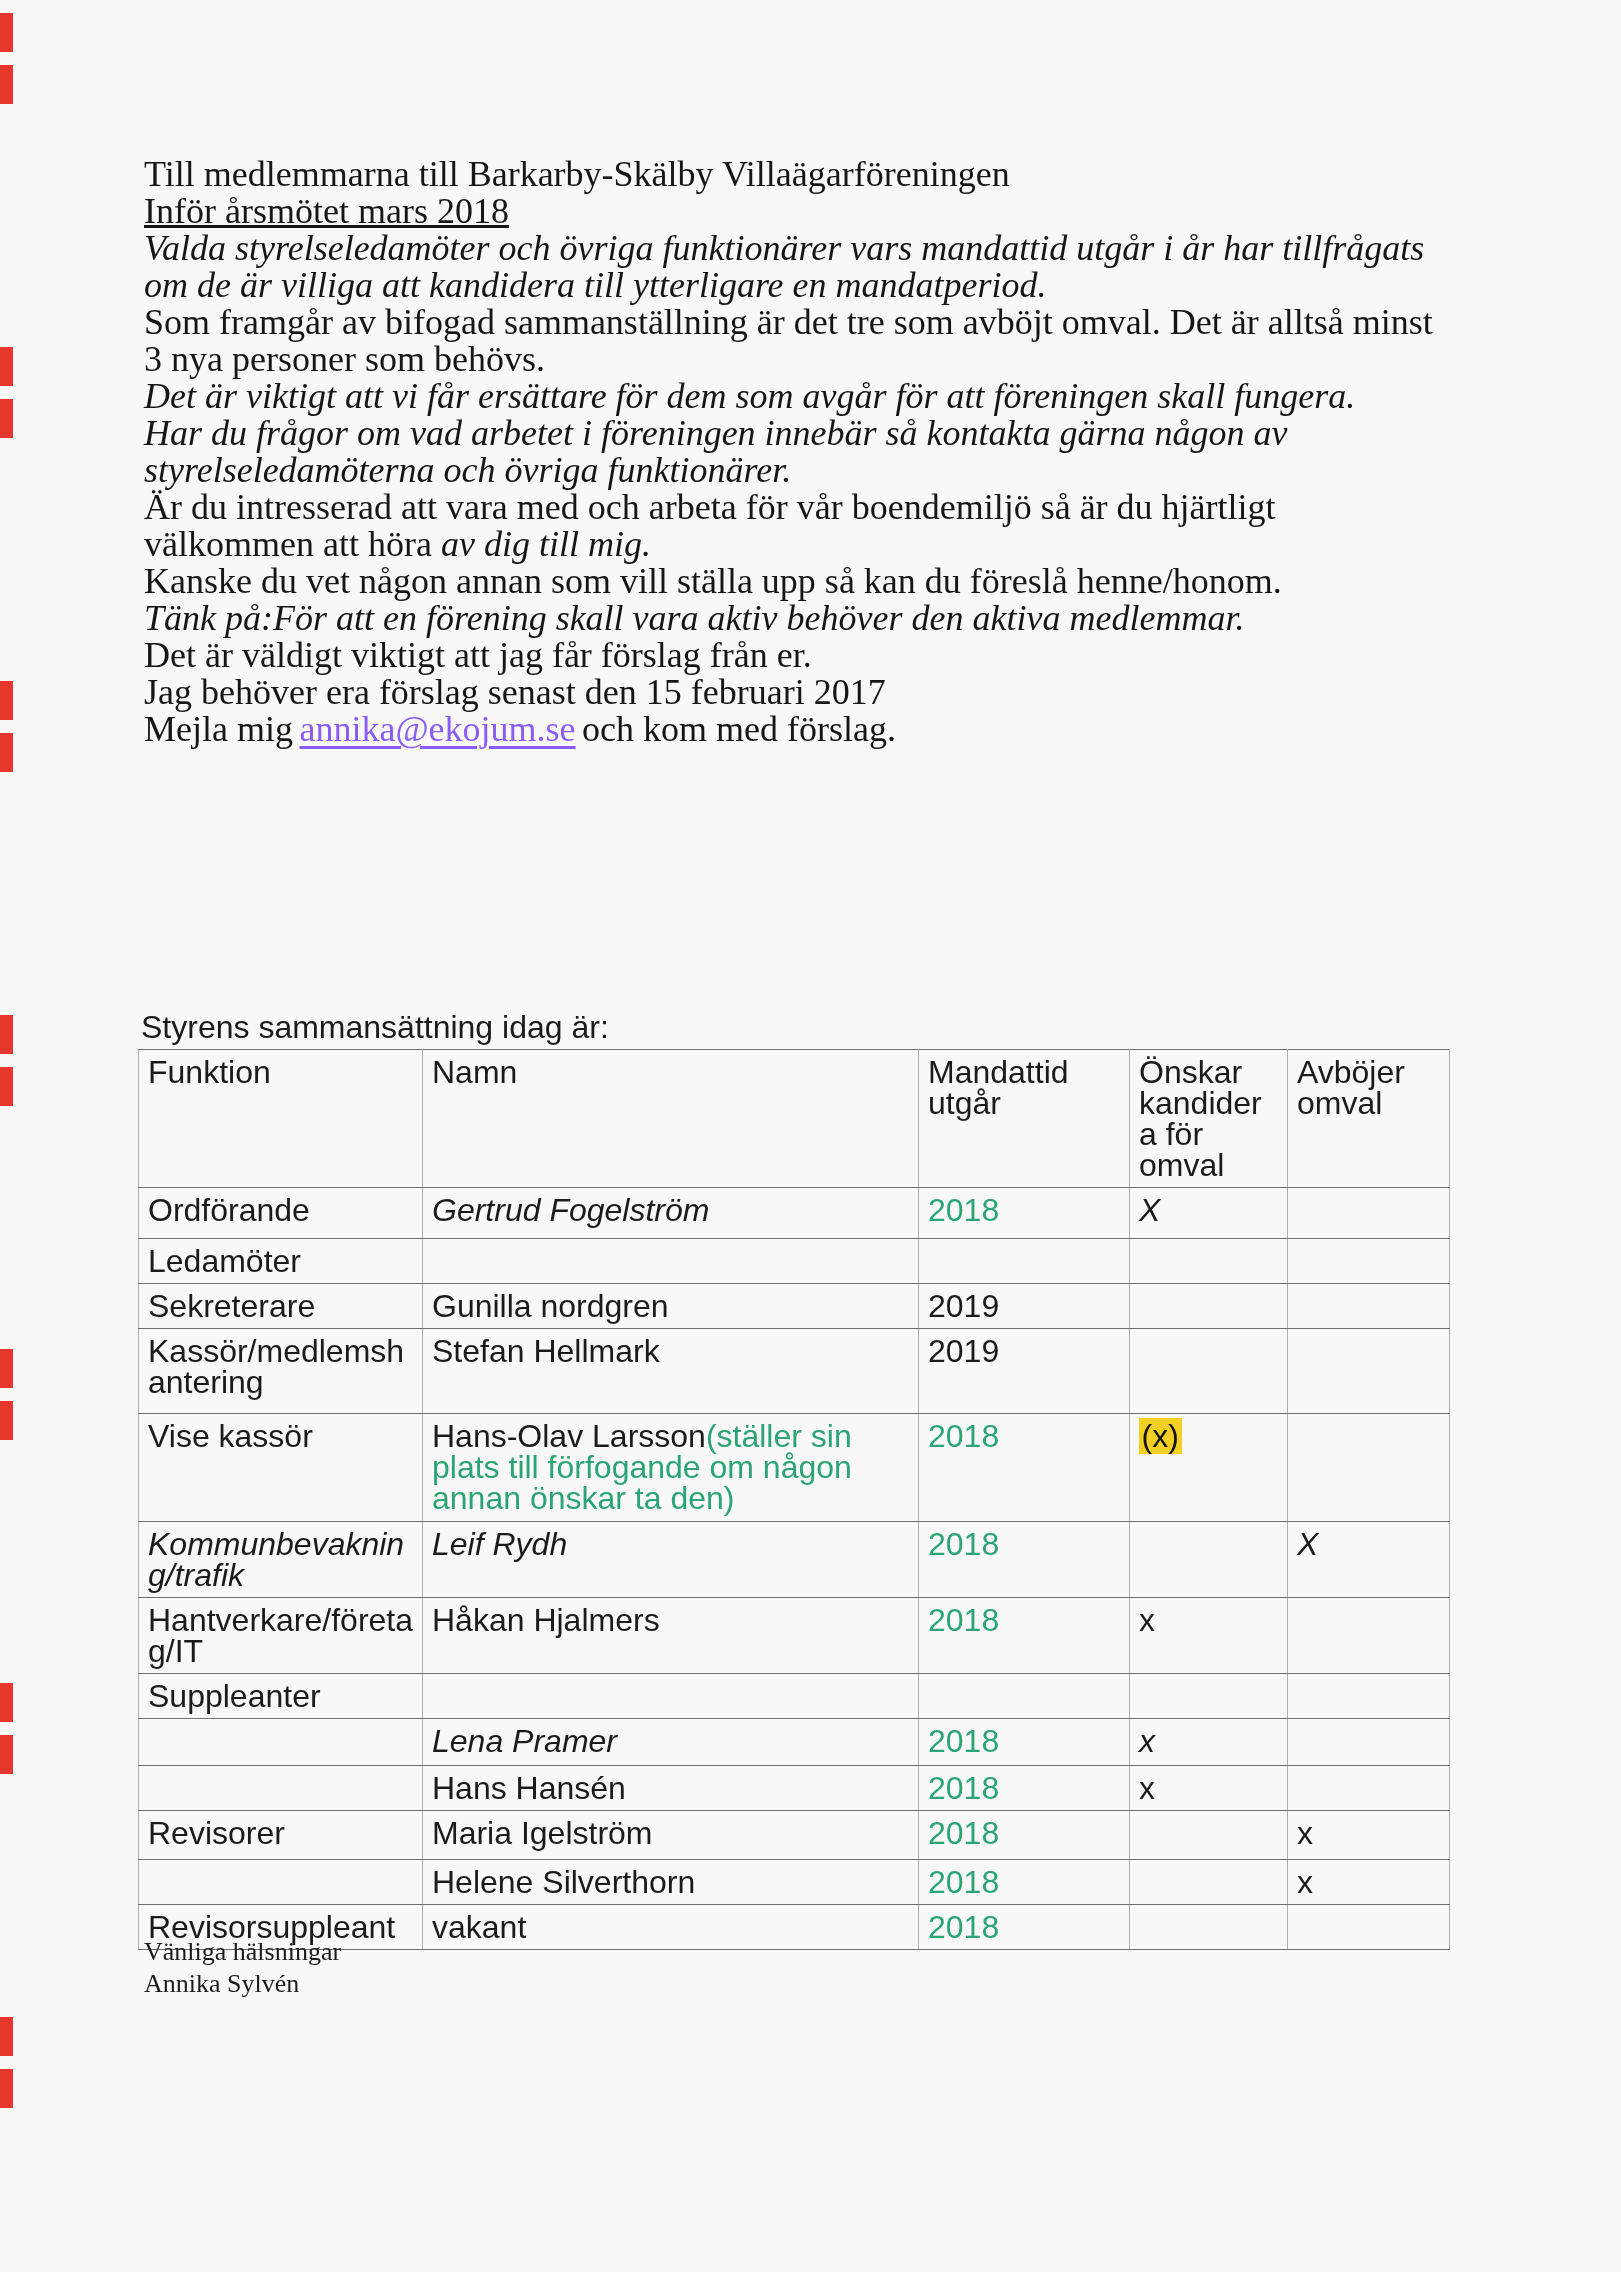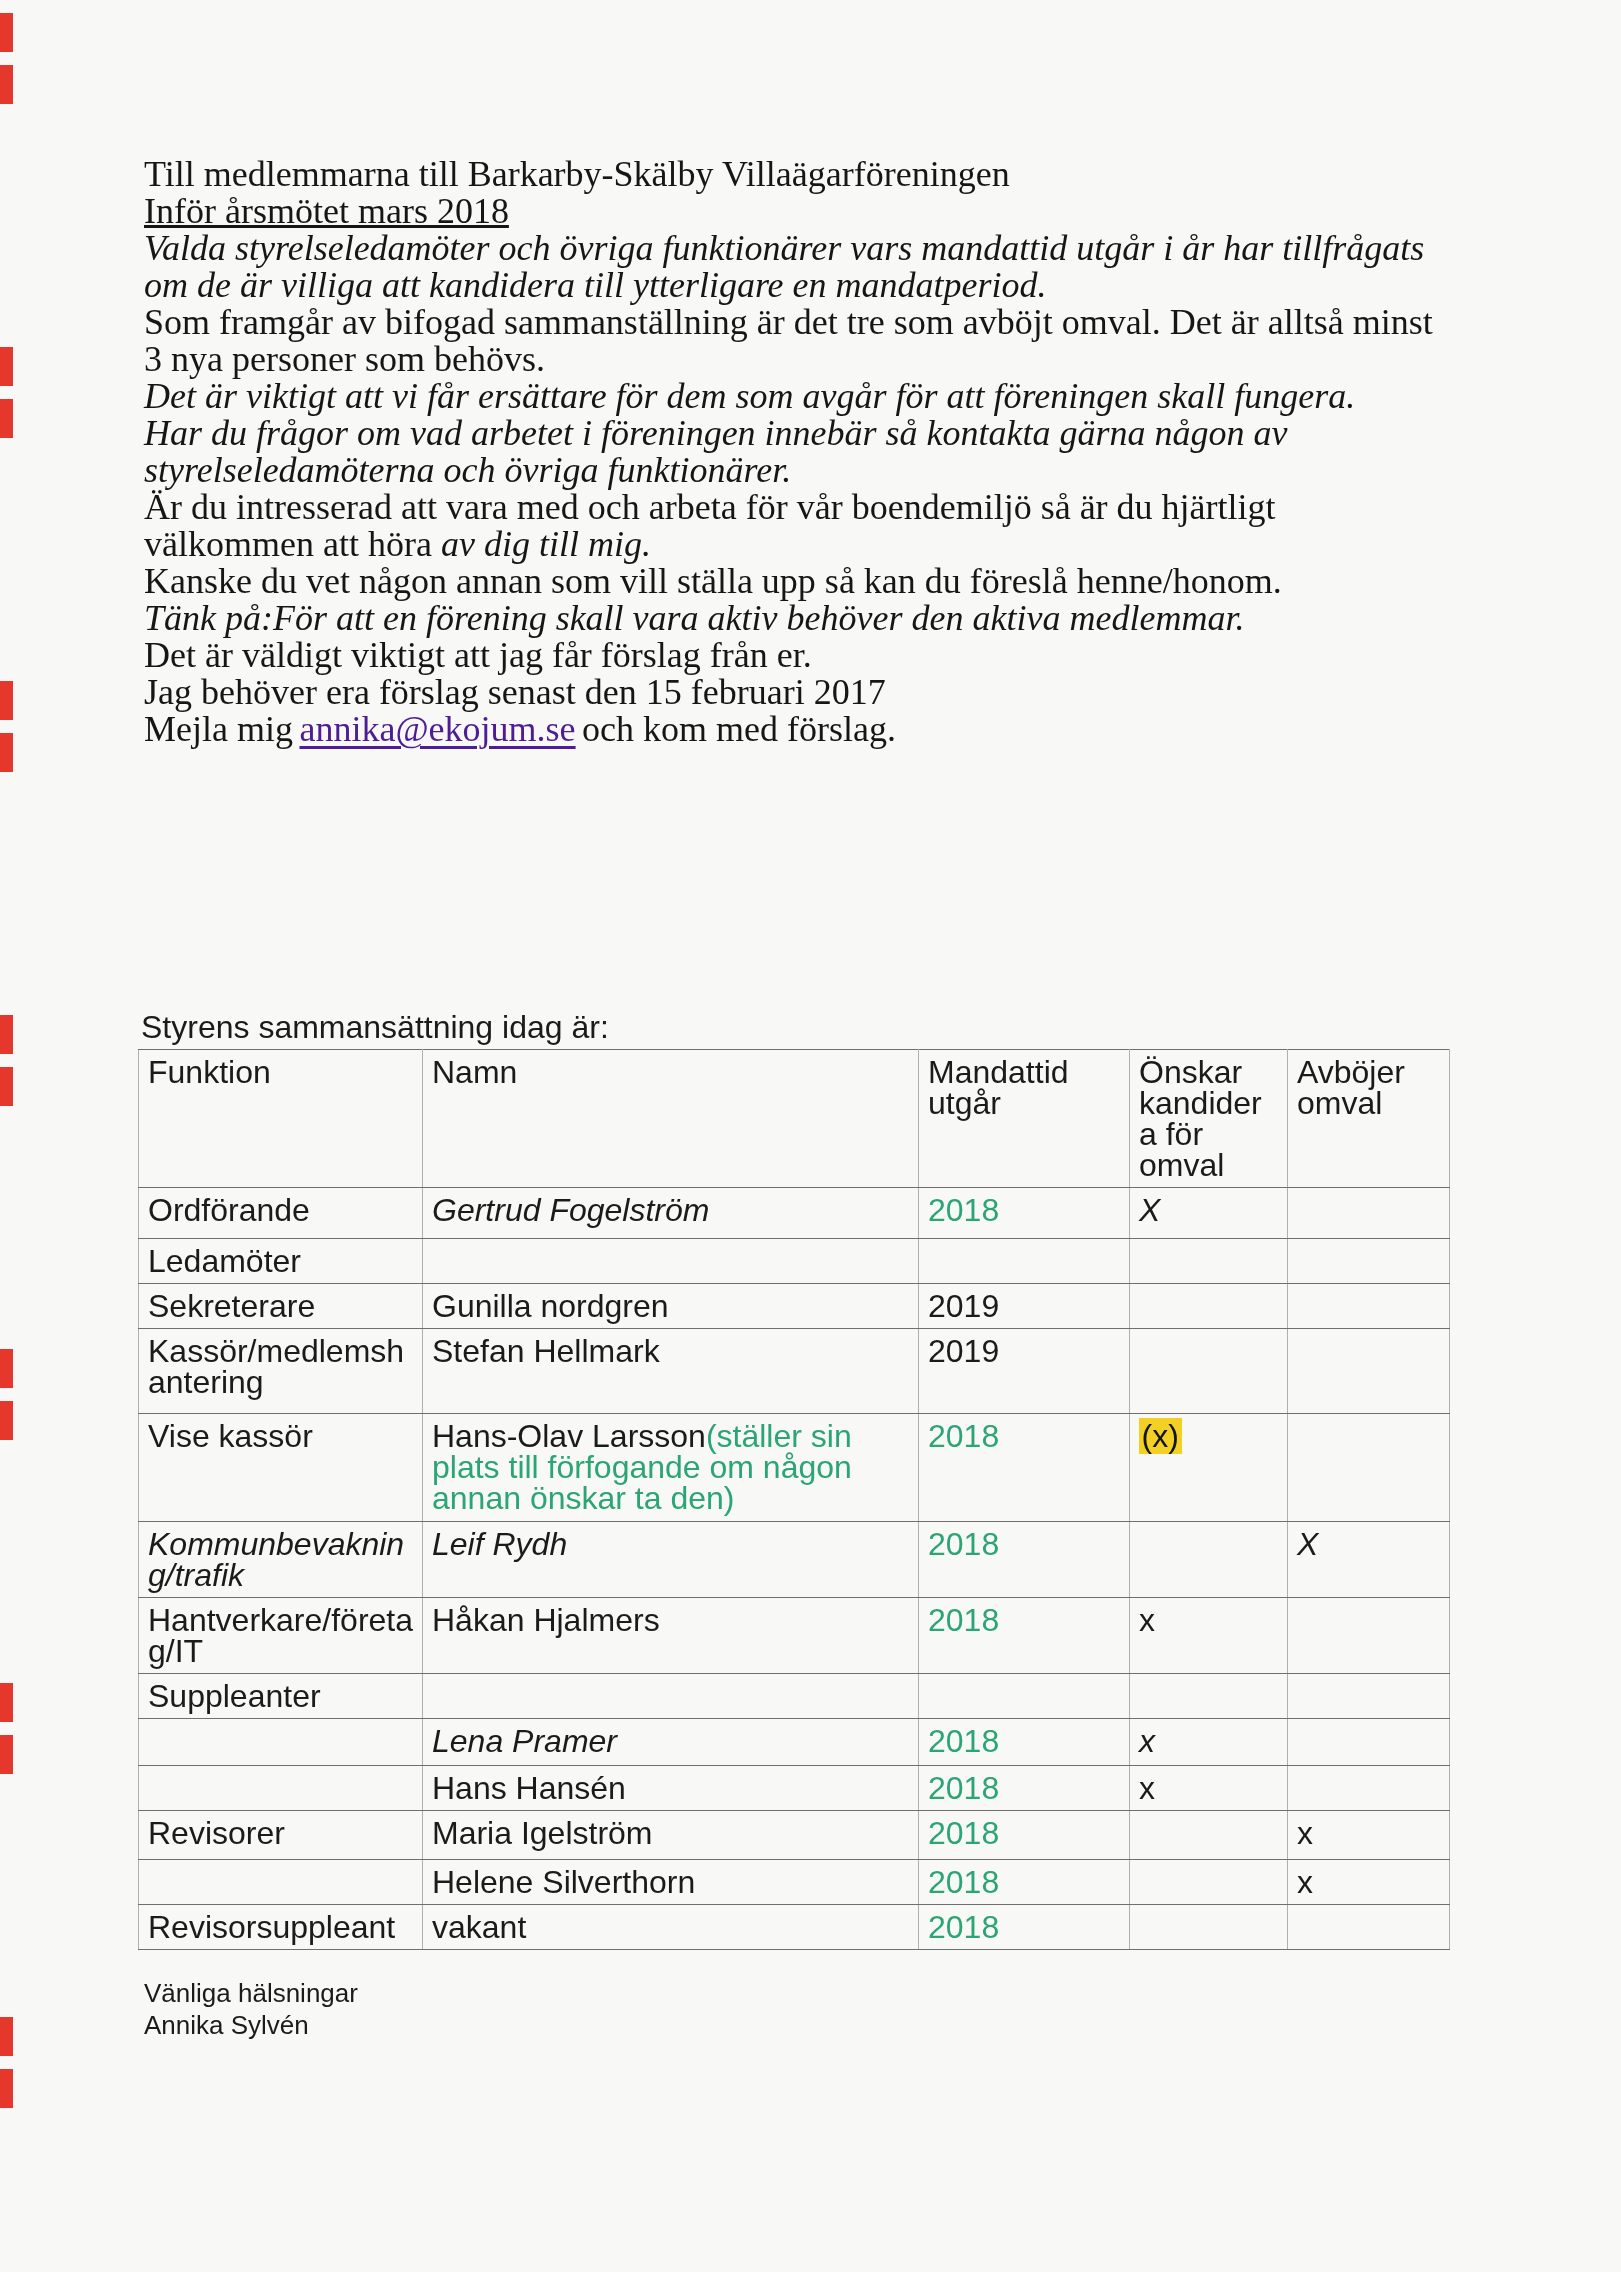--- a/index.html
+++ b/index.html
@@ -30,21 +30,21 @@
   .letter p { margin:0; }
   .it { font-style:italic; }
   .mt-subject { margin-top:39px;text-decoration:underline; }
   .mt-para1  { margin-top:45px; }
   .mt-para2  { margin-top:1.3px; }
   .mt-para5  { margin-top:32px; }
   .mt-para7  { margin-top:36px; }
   .mt-para9  { margin-top:39px; }
   .mt-para10 { margin-top:3.9px; }
   a.email {
-    color:#4c1d95;
+    color:#8b5cf6;
     text-decoration:underline;
     text-decoration-thickness:2.6px;
     text-underline-offset:4.5px;
     margin:0 6.5px;
     cursor:pointer;
   }
 
   
   .table-intro {
     position:absolute; left:141px; top:1012px;
@@ -71,22 +71,22 @@
     vertical-align:top; text-align:left;
     padding:6.5px 9px;
     font-weight:400;
     overflow-wrap:break-word; word-break:break-word;
   }
   .green  { color:#2ba574; }
   .hl     { background:#f2d024; color:#141414; padding:0 2.6px; }
 
   .closing {
     position:absolute; left:144px; top:1936px;
-    font-family:Liberation Sans, sans-serif;
-    font-size:26px; line-height:32px; color:#1b1b1b;margin-top:41px;
+    font-family:Liberation Serif, serif;
+    font-size:26px; line-height:32px; color:#1b1b1b;
   }
   .closing p { margin:0; }
 </style>
 </head>
 <body>
 
 <div class="edge-marks"></div>
 
 <div class="letter">
   <p>Till medlemmarna till Barkarby-Skälby Villaägarföreningen</p>

